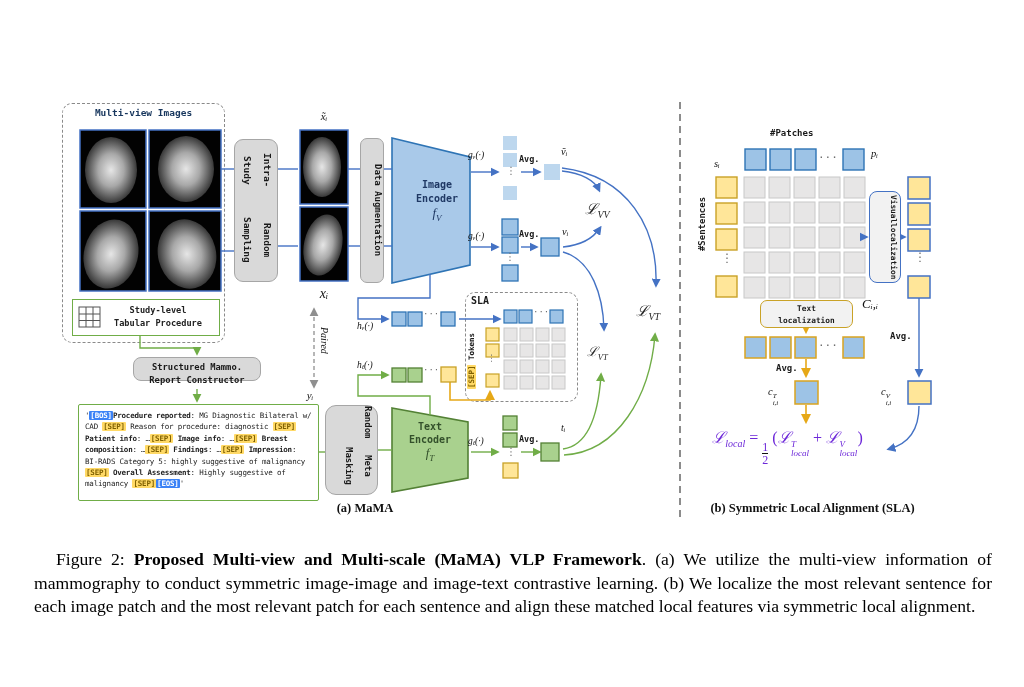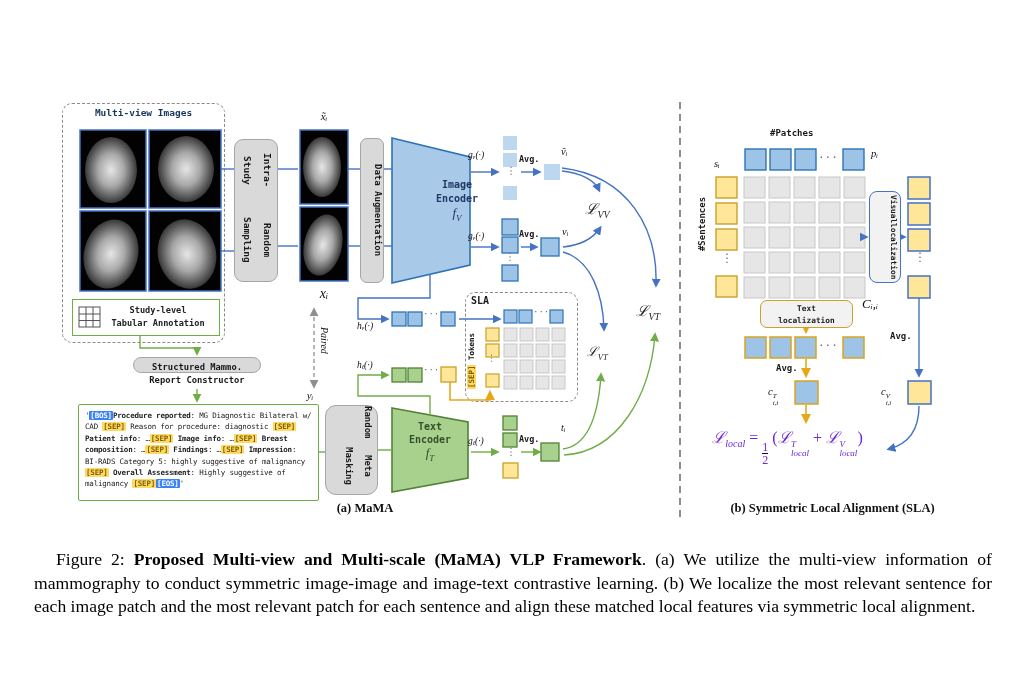--- a/index.html
+++ b/index.html
@@ -52,21 +52,21 @@
           <rect x="1" y="2" width="21" height="20"></rect>
           <line x1="1" y1="9" x2="22" y2="9"></line>
             <line x1="1" y1="15.5" x2="22" y2="15.5"></line>
           <line x1="8" y1="2" x2="8" y2="22"></line>
             <line x1="15" y1="2" x2="15" y2="22"></line>
         </g>
       </svg>
     </span>
     <div class="abs ctr" style="left:26px;top:4px;width:118px;font-size:8.6px;font-weight:bold;color:#222;line-height:13px;">
       <div>Study-level</div>
-      <div>Tabular Annotation</div>
+      <div>Tabular Procedure</div>
     </div>
   </div>
 
   <div class="abs graybox" style="left:234px;top:139px;width:44px;height:143px;">
     <div class="vrl lbl ctr" style="width:100%;height:100%;line-height:20px;padding-top:0;display:flex;justify-content:center;">
       <span>Intra-Study</span>
         <br>
       <span>Random Sampling</span>
     </div>
   </div>
@@ -76,21 +76,21 @@
   </div>
 
   <div class="abs dash" style="left:465px;top:292px;width:113px;height:110px;"></div>
   <div class="abs lbl z3" style="left:471px;top:295px;font-size:10px;">SLA</div>
 
   <div class="abs z3" style="left:437px;top:355px;width:72px;height:12px;transform:rotate(-90deg);transform-origin:center;
               font-size:7.5px;font-weight:bold;text-align:center;">
     <span class="tk tk-sep">[SEP]</span><span> Tokens</span>
   </div>
 
-  <div class="abs graybox ctr" style="left:133px;top:357px;width:128px;height:16px;border-radius:8px;font-size:8.8px;font-weight:bold;line-height:13px;padding-top:3px;">
+  <div class="abs graybox ctr" style="left:133px;top:357px;width:128px;height:24px;border-radius:8px;font-size:8.8px;font-weight:bold;line-height:13px;padding-top:3px;">
     <div>Structured Mammo.</div>
     <div>Report Constructor</div>
   </div>
 
   <div class="abs graybox" style="left:325px;top:405px;width:53px;height:90px;border-radius:11px;">
     <div class="vrl lbl ctr" style="width:100%;height:100%;line-height:19px;display:flex;justify-content:center;font-size:9px;">
       <span>Random</span>
         <br>
       <span>Meta Masking</span>
     </div>
@@ -333,21 +333,21 @@
       <path d="M919,298 V375" marker-end="url(#mB)"></path>
       <path d="M919,406 C919,430 908,444 889,449" marker-end="url(#mB)"></path>
     </g>
   </svg>
 
   <div class="abs ctr z3 math" style="left:300px;top:110px;width:48px;font-size:11px;">x̃ᵢ</div>
   <div class="abs ctr z3 math" style="left:300px;top:286px;width:48px;font-size:14px;">xᵢ</div>
   <div class="abs ctr z3 math" style="left:296px;top:389px;width:28px;font-size:11px;font-family:Liberation Serif, serif;">yᵢ</div>
   <div class="abs z3 math vrl" style="left:319px;top:327px;height:50px;font-size:10px;">Paired</div>
 
-  <div class="abs ctr z3" style="left:416px;top:178px;width:82px;font-size:10px;font-weight:bold;color:#1F3864;line-height:14px;">
+  <div class="abs ctr z3" style="left:396px;top:178px;width:82px;font-size:10px;font-weight:bold;color:#1F3864;line-height:14px;">
     <div>Image</div>
     <div>Encoder</div>
     <div class="math" style="font-size:13px;font-weight:normal;color:#1F3864;"><span>f</span><sub style="font-size:9px;">V</sub></div>
   </div>
   <div class="abs ctr z3" style="left:394px;top:420px;width:72px;font-size:10px;font-weight:bold;color:#33502B;line-height:13px;">
     <div>Text</div>
     <div>Encoder</div>
     <div class="math" style="font-size:13px;font-weight:normal;color:#33502B;"><span>f</span><sub style="font-size:9px;">T</sub></div>
   </div>
 
@@ -418,19 +418,19 @@
         <span>T</span>
         <span>local</span>
       </span>
     <span style="font-style:normal;">+</span>
     <span>ℒ</span><span class="ss">
         <span>V</span>
         <span>local</span>
       </span><span style="font-style:normal;">)</span>
   </div>
 
-  <div class="abs ctr scap z3" style="left:710px;top:501px;width:245px;text-align:center;">(b) Symmetric Local Alignment (SLA)</div>
+  <div class="abs ctr scap z3" style="left:690px;top:501px;width:245px;text-align:center;">(b) Symmetric Local Alignment (SLA)</div>
 
   <p class="abs" id="figcap" style="left:34px;top:548px;width:958px;margin:0;">
     <span>Figure 2: </span><b>Proposed Multi-view and Multi-scale (MaMA) VLP Framework</b><span>.  (a) We utilize the multi-view information of mammography to conduct symmetric image-image and image-text contrastive learning. (b) We localize the most relevant sentence for each image patch and the most relevant patch for each sentence and align these matched local features via symmetric local alignment.</span>
   </p>
 
 </div>
 
 </body></html>

